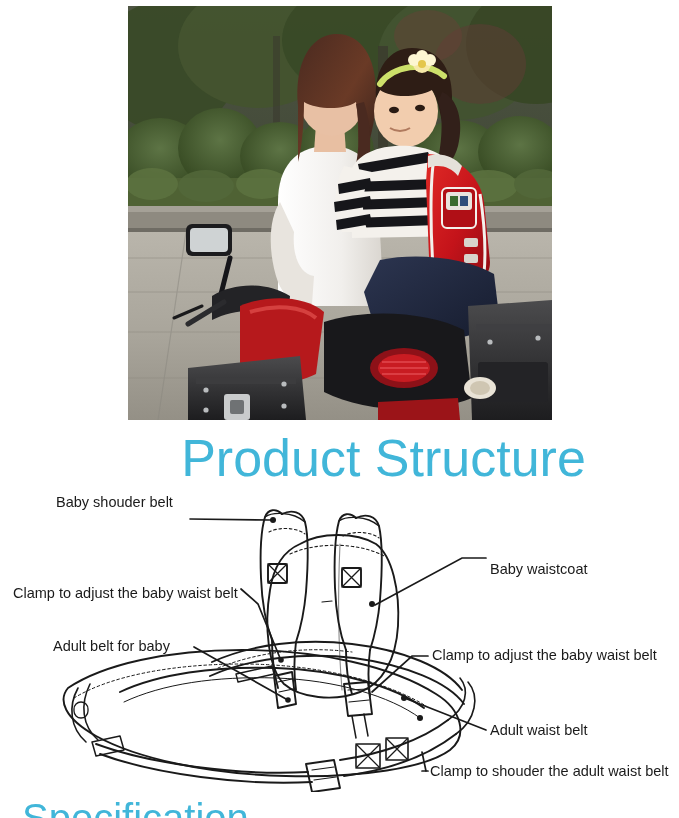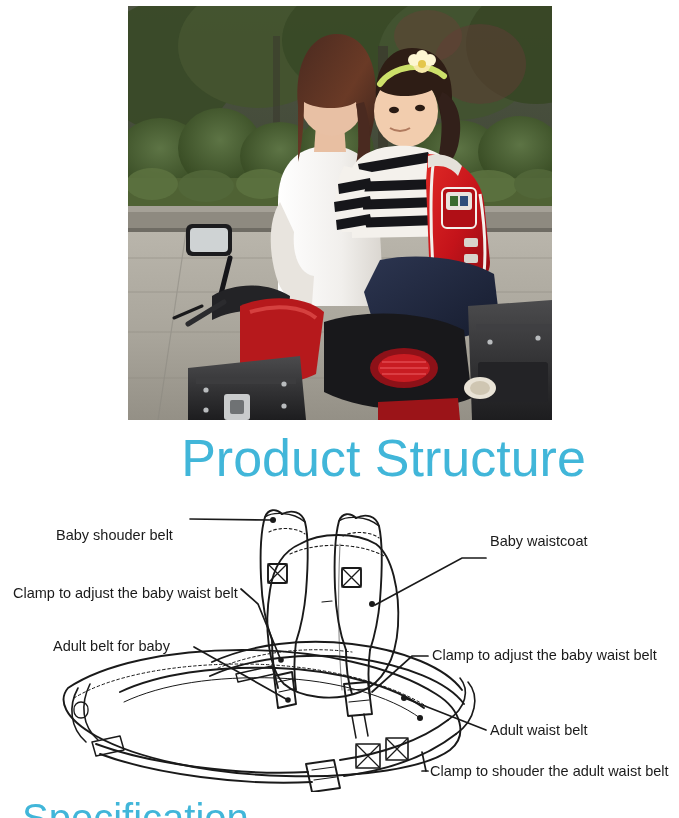--- a/index.html
+++ b/index.html
@@ -57,24 +57,24 @@
   
   .callout {
     position: absolute;
     font-family: "Liberation Sans", sans-serif;
     font-size: 14.5px;
     line-height: 17px;
     color: #1a1a1a;
     white-space: nowrap;
     font-weight: 400;
   }
-  .callout.lbl-shoulder      { left: 56px;  top: 527px; }
+  .callout.lbl-shoulder      { left: 56px;  top: 494px; }
   .callout.lbl-clamp-baby-l  { left: 13px;  top: 585px; }
   .callout.lbl-waist-baby    { left: 53px;  top: 638px; }
-  .callout.lbl-waistcoat     { left: 490px; top: 533px; }
+  .callout.lbl-waistcoat     { left: 490px; top: 561px; }
   .callout.lbl-clamp-baby-r  { left: 432px; top: 647px; }
   .callout.lbl-adult-waist   { left: 490px; top: 722px; }
   .callout.lbl-clamp-adult   { left: 430px; top: 763px; }
 
   
   .bottom-heading-clip {
     position: absolute;
     left: 0;
     top: 798px;
     width: 679px;

